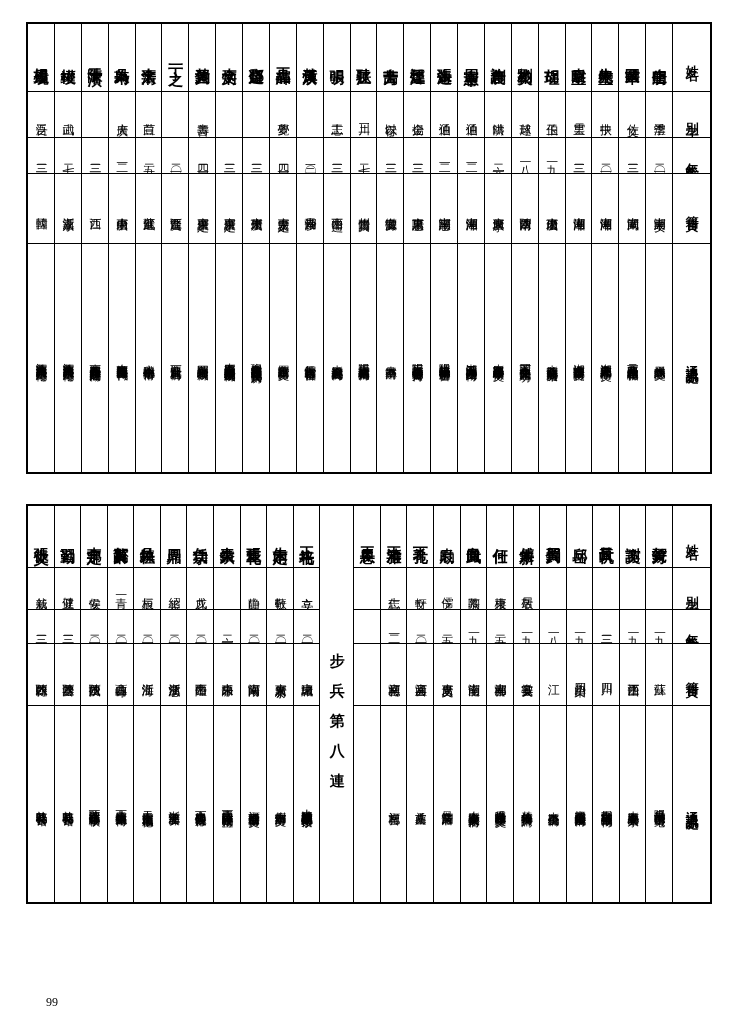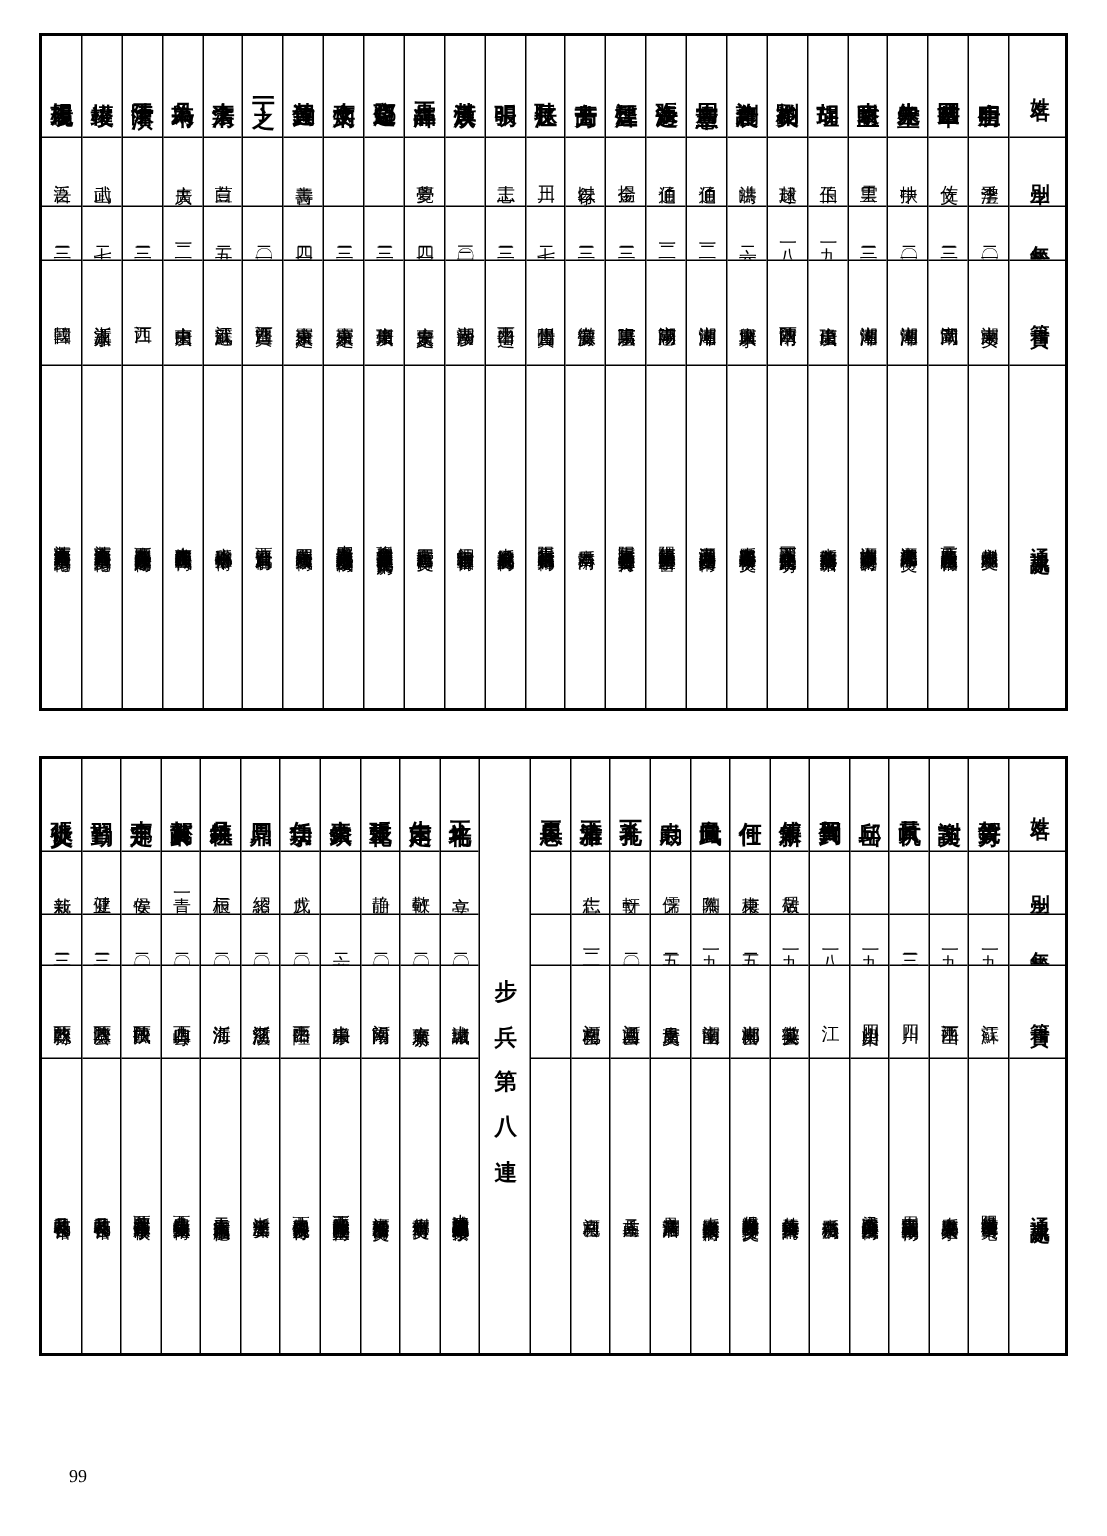--- a/index.html
+++ b/index.html
@@ -97,21 +97,21 @@
   }
   .unit-cell .v {
     font-size: 15px;
     font-weight: bold;
     letter-spacing: 6px;
   }
 
   .page-num {
     position: absolute;
     left: 46px;
-    bottom: 32px;
+    bottom: 14px;
     font-size: 12px;
     font-family: "Liberation Serif", serif;
   }
 </style>
 </head>
 <body>
 
 <div class="page">
 
   <div class="table-block block-1" id="block1">

